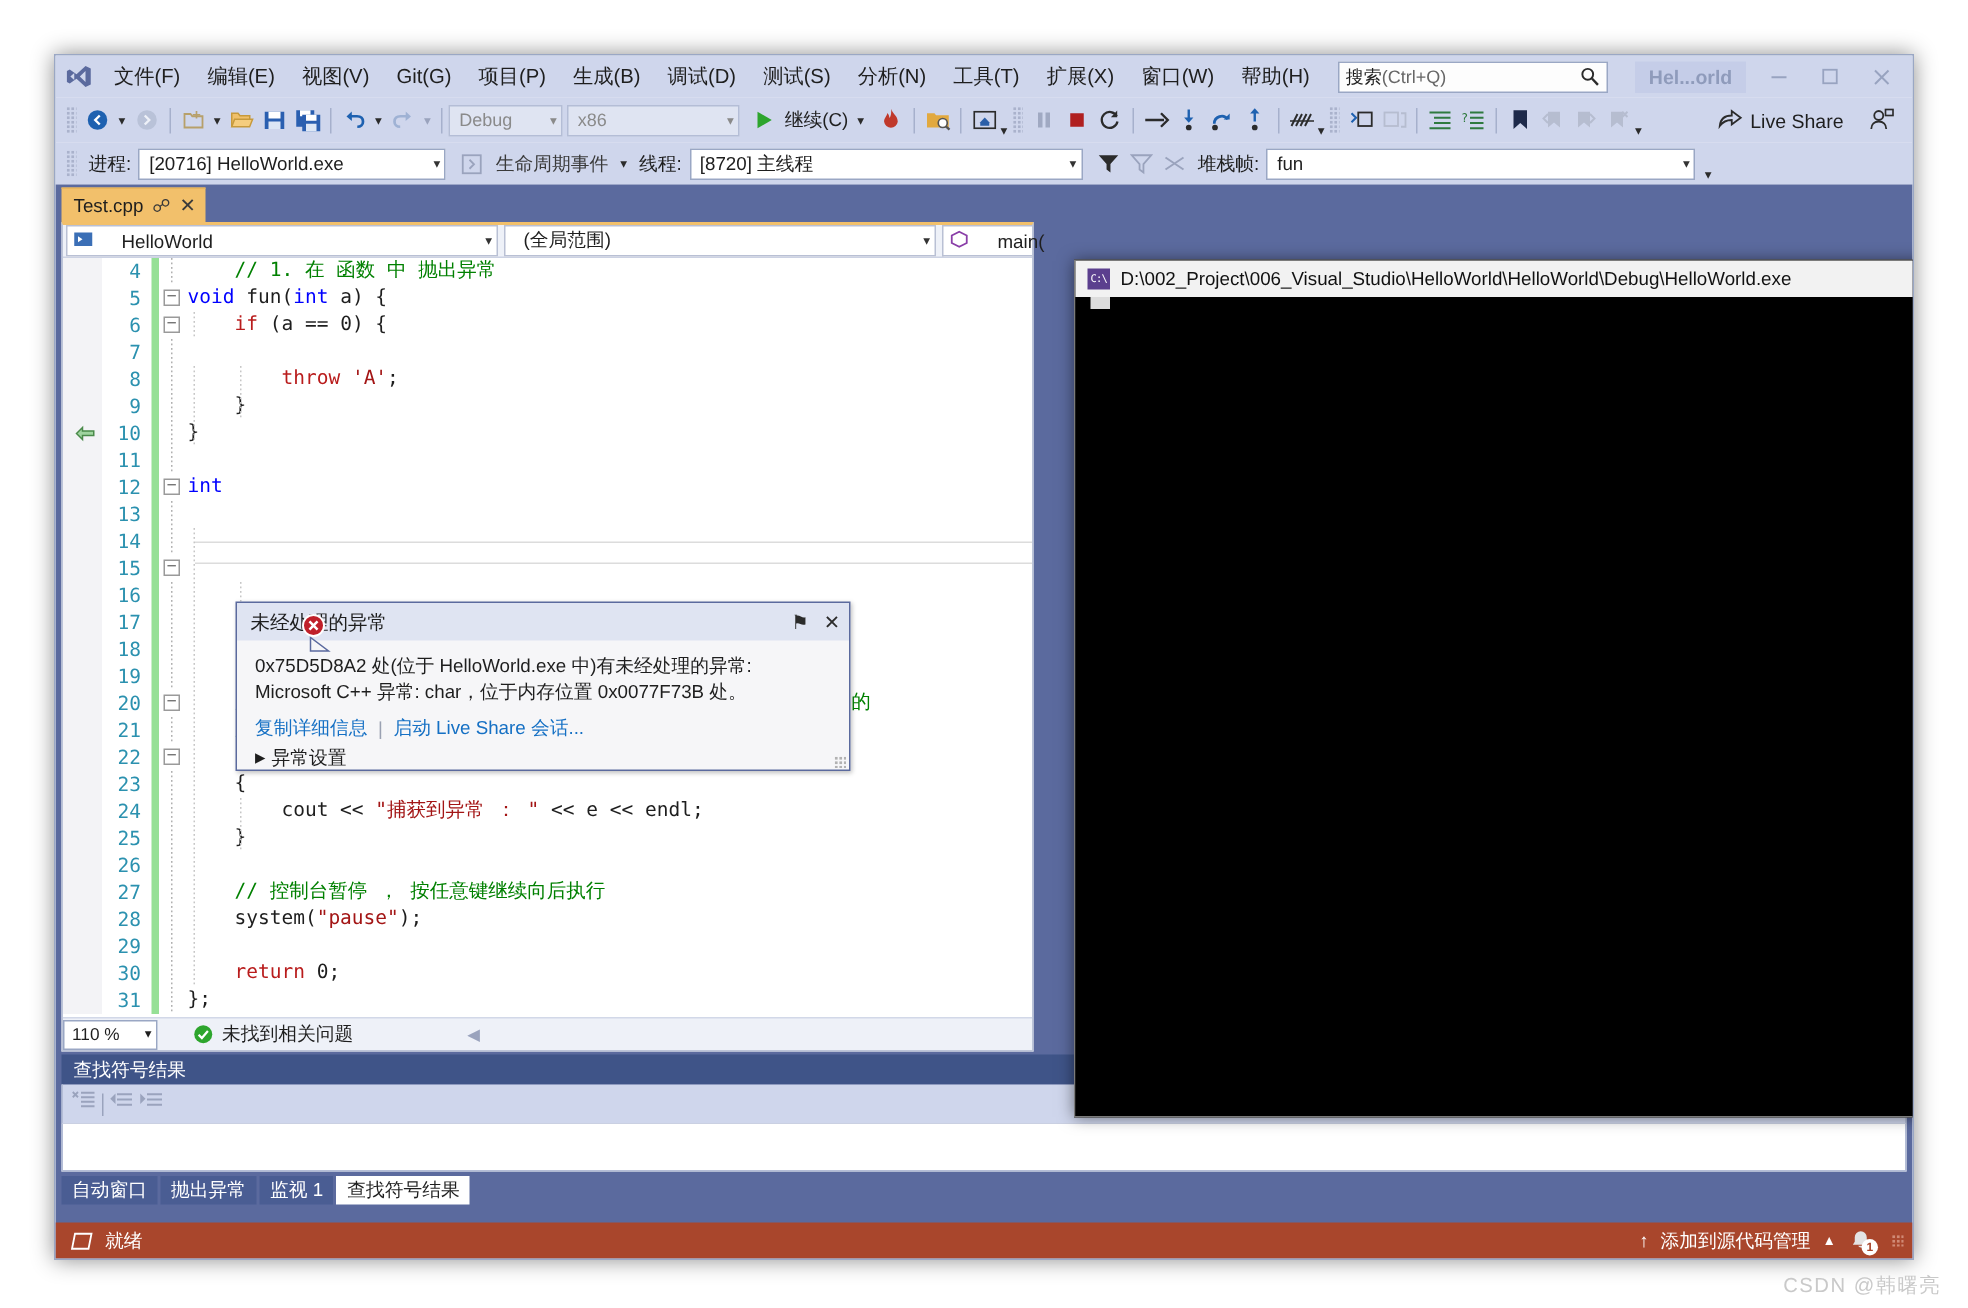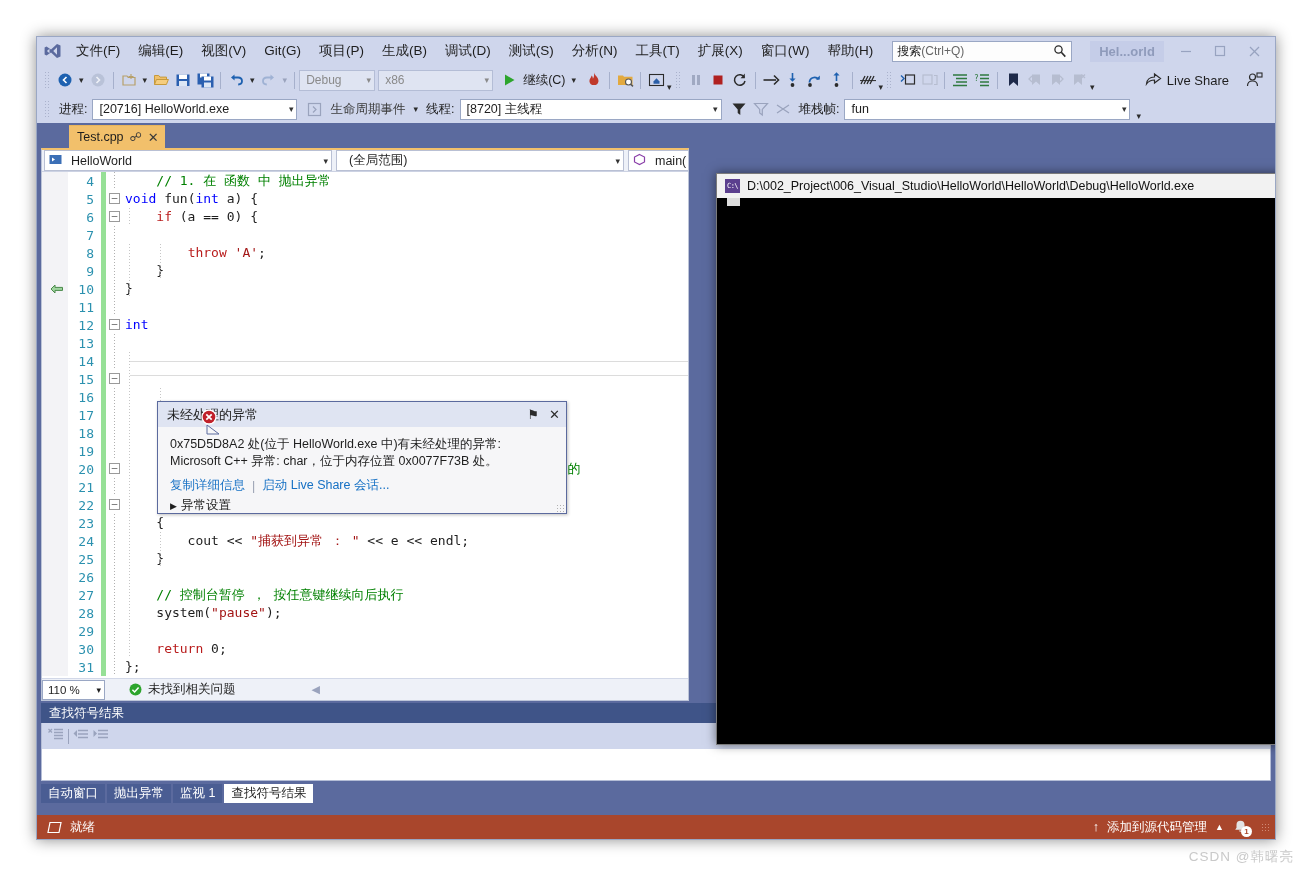--- a/index.html
+++ b/index.html
@@ -71,36 +71,36 @@
   .debugbar { height:28px; background:#cfd6ec; display:flex; align-items:center; padding-left:4px; }
   .dlabel { font-size:12.5px; color:#1e1e1e; padding:0 5px; white-space:nowrap; }
   .dcombo {
     height:21px; background:#ffffff; border:1px solid #9aa7c4;
     font-size:12.5px; color:#1e1e1e; display:flex; align-items:center;
     padding:0 3px 0 6px;
   }
   .dcombo .car { margin-left:auto; padding-left:8px; color:#333; font-size:9px; }
   
   .docarea { position:absolute; left:0; top:86px; right:0; bottom:0; background:#5b6a9e; }
-  .tabstrip { height:25px; position:relative;margin-left:28px; }
+  .tabstrip { height:25px; position:relative; }
   .tab {
     position:absolute; left:4px; top:2px; height:23px; background:#f2c06b;
     display:flex; align-items:center; padding:0 6px 0 8px; gap:6px;
     font-size:12.5px; color:#1e1e1e; border-top:1px solid #e8b55c;
   }
   .tab .pin { font-size:12px; color:#3a3a3a; }
   .tab .x { font-size:13px; color:#3a3a3a; }
   .editorframe {
     position:absolute; left:4px; top:25px; width:648px; bottom:138px;
     background:#ffffff; border:1px solid #bcc4d8; border-top:2px solid #f2c06b;
   }
   .navbar2 { height:22px; background:#eef1f8; display:flex; align-items:center;
              border-bottom:1px solid #ccd2e3; }
   .navcombo { height:21px; background:#ffffff; border:1px solid #b9c0d4;
-    font-size:12.5px; color:#1e1e1e; display:flex; align-items:center; padding:0 3px 0 4px; gap:9px; }
+    font-size:12.5px; color:#1e1e1e; display:flex; align-items:center; padding:0 3px 0 4px; gap:19px; }
   .navcombo .car { margin-left:auto; padding-left:6px; font-size:9px; color:#333; }
   .codewrap { position:absolute; left:0; right:0; top:22px; bottom:22px; overflow:hidden; background:#fff; }
   .codeline { height:18px; display:flex; align-items:center; font-family:"DejaVu Sans Mono","Liberation Mono",monospace; font-size:13px; }
   .glyphcol { width:26px; height:18px; position:relative; flex:none; background:#f3f3f6; }
   .lnum { width:28px; text-align:right; color:#2b91af; font-size:13px; flex:none;
           font-family:"DejaVu Sans Mono","Liberation Mono",monospace; padding-right:2px;}
   .track { width:5px; height:18px; background:#96e096; flex:none; margin-left:5px; }
   .foldcol { width:16px; height:18px; flex:none; position:relative; }
   .codetxt { white-space:pre; padding-left:3px; }
   .kw { color:#0000ff; }

